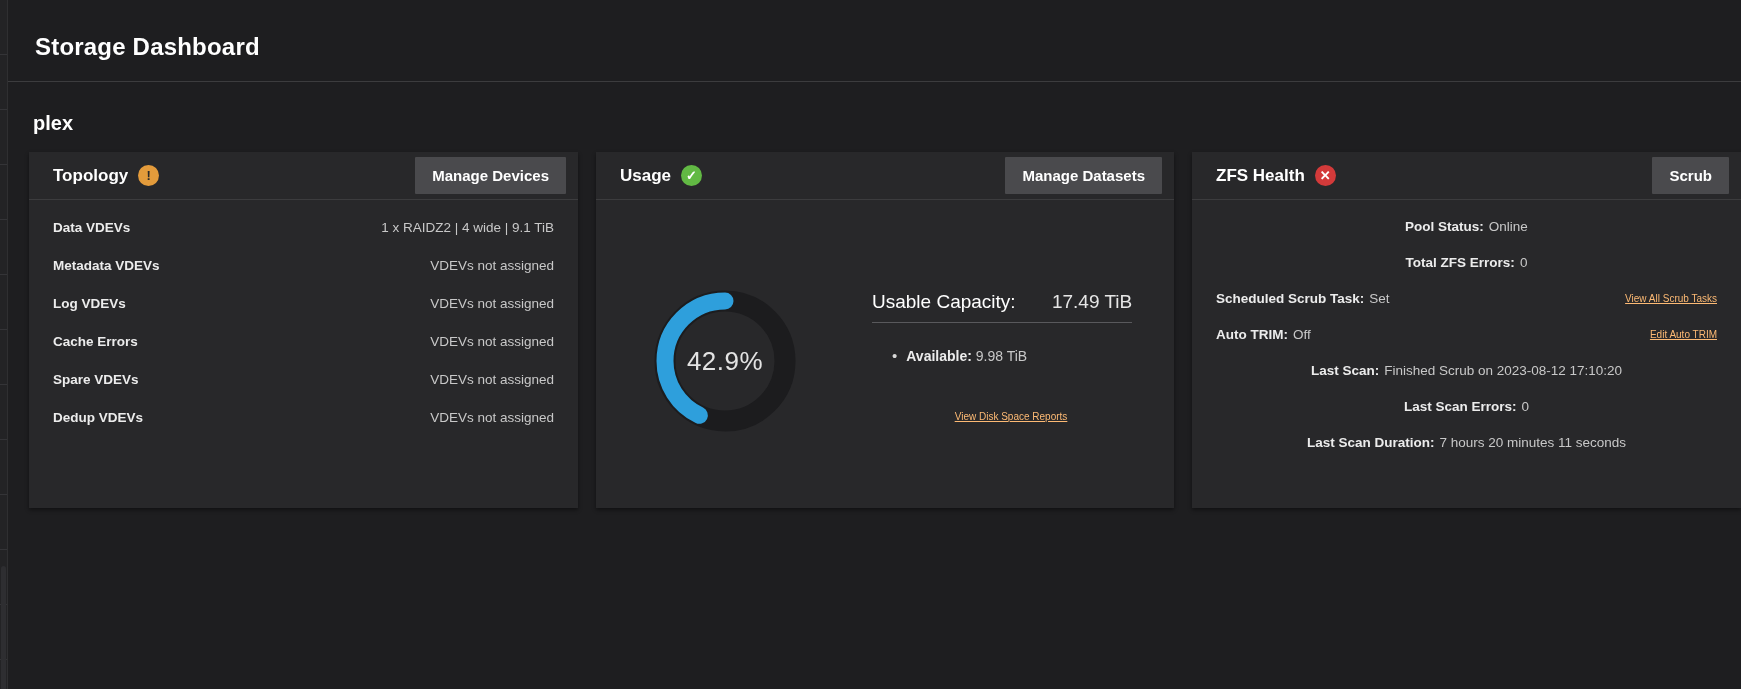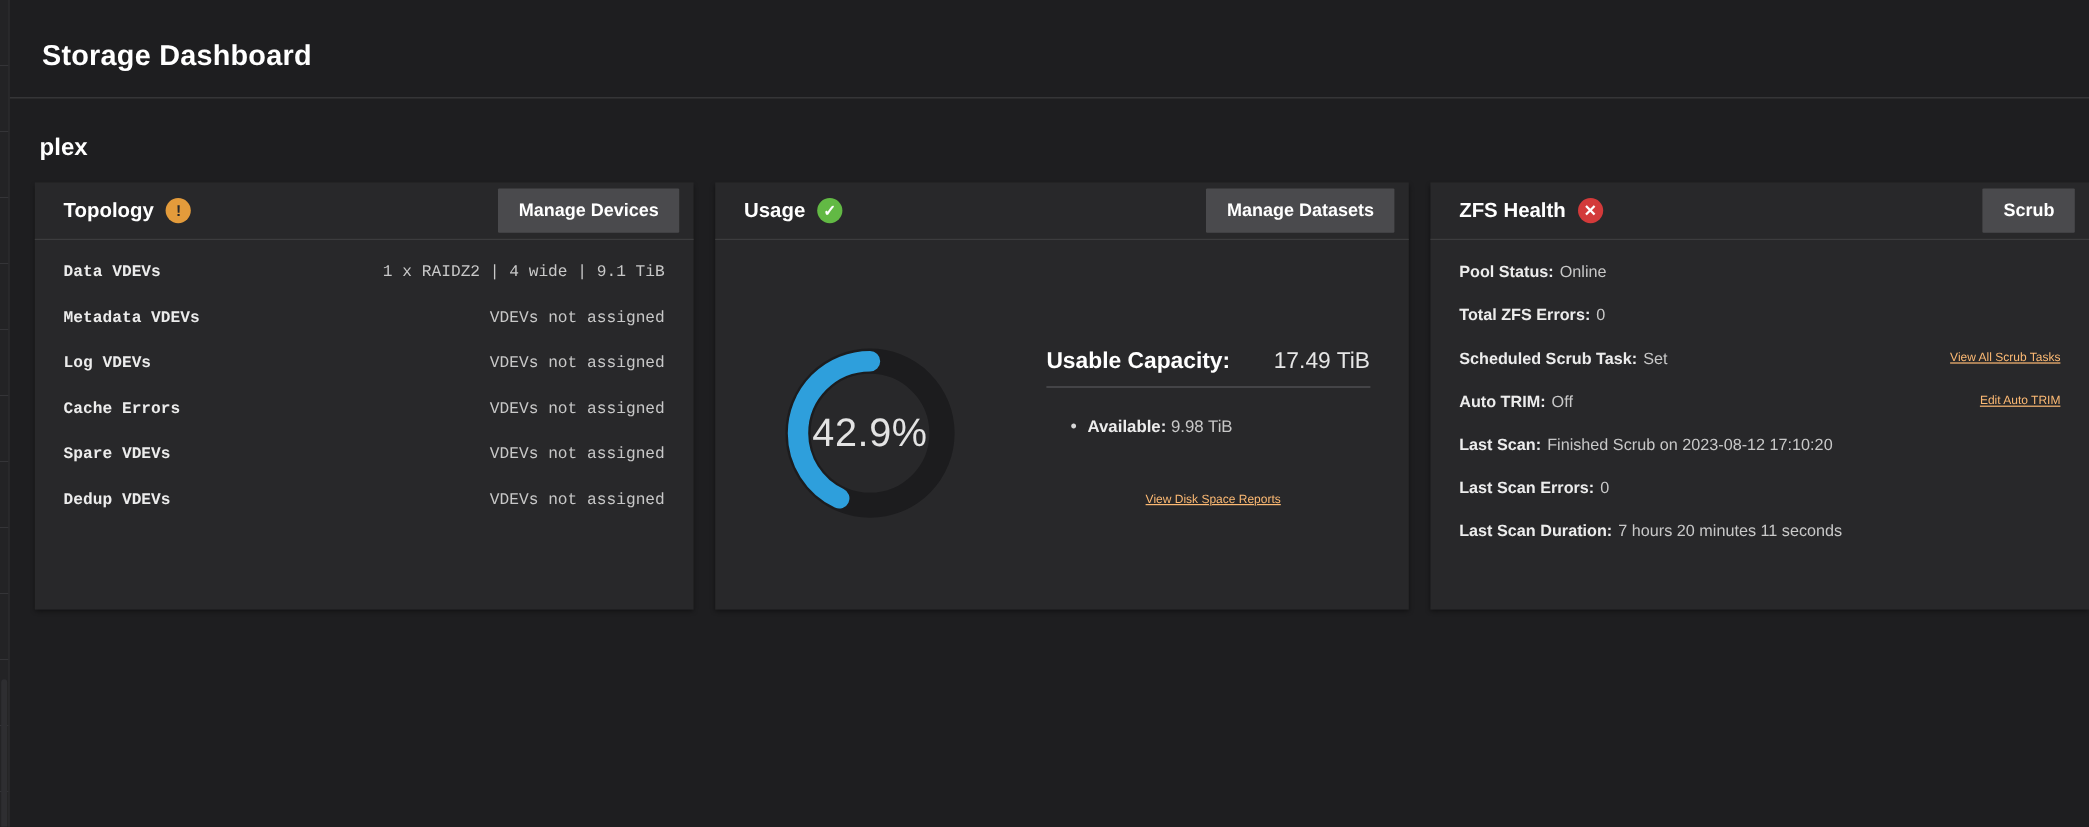--- a/index.html
+++ b/index.html
@@ -53,44 +53,44 @@
   .status-icon.ok    { background:#62b944; color:#fff; }
   .status-icon.error { background:#d33a3a; color:#fff; }
   .btn {
     margin-left:auto; background:#4a4a4d; color:#fff; border:none;
     font-family:inherit; font-weight:700; font-size:15px;
     padding:10px 17px; cursor:pointer; border-radius:1px;
   }
   .card-body { flex:1; padding:8px 24px; }
 
   
-  .trow { display:flex; justify-content:space-between; align-items:center; padding:11.5px 0; font-size:13.5px;font-family:Liberation Mono, monospace; }
+  .trow { display:flex; justify-content:space-between; align-items:center; padding:11.5px 0; font-size:13.5px; }
   .trow .tlabel { font-weight:700; color:#ececec; }
   .trow .tvalue { color:#c8c8c8; }
 
   
   .usage-body { display:flex; align-items:center; padding:0 24px; }
   .gauge-wrap { position:relative; width:150px; height:150px; margin:14px 0 0 30px; flex:0 0 150px; }
   .gauge-text {
     position:absolute; inset:0; display:flex; align-items:center; justify-content:center;
-    font-size:33px; color:#e3e3e3; letter-spacing:.5px;
+    font-size:26px; color:#e3e3e3; letter-spacing:.5px;
   }
   .usage-right { margin-left:72px; width:278px; margin-top:6px; }
   .capacity-line { font-size:19px; padding-bottom:9px; border-bottom:1px solid #59595c; display:inline-block; }
-  .capacity-line b { font-weight:700; }
+  .capacity-line b { font-weight:400; }
   .capacity-line span { color:#e6e6e6;margin-left:31px; }
   .bullets { list-style:none; margin:16px 0 0 20px; }
   .bullets li { font-size:14px; padding:8px 0; color:#c8c8c8; }
   .bullets li::before { content:"•"; color:#d8d8d8; margin-right:9px; font-size:15px; }
   .bullets b { color:#ececec; font-weight:700; }
   a.link { color:#fdba74; text-decoration:underline; cursor:pointer; font-size:10px; }
   .usage-link-row { display:block; text-align:center; margin-top:34px; }
 
   
-  .zrow { display:flex; align-items:center; padding:10.5px 0; font-size:13.5px; }
+  .zrow { display:flex; align-items:center; padding:10.5px 0; font-size:13.5px;justify-content:center; }
   .zrow .zlabel { font-weight:700; color:#ececec; white-space:pre; }
   .zrow .zvalue { color:#c8c8c8; margin-left:5px; }
   .zrow a.link { margin-left:auto; }
 </style>
 </head>
 <body>
 
 <div class="left-strip"></div>
 
 <div class="topbar">

